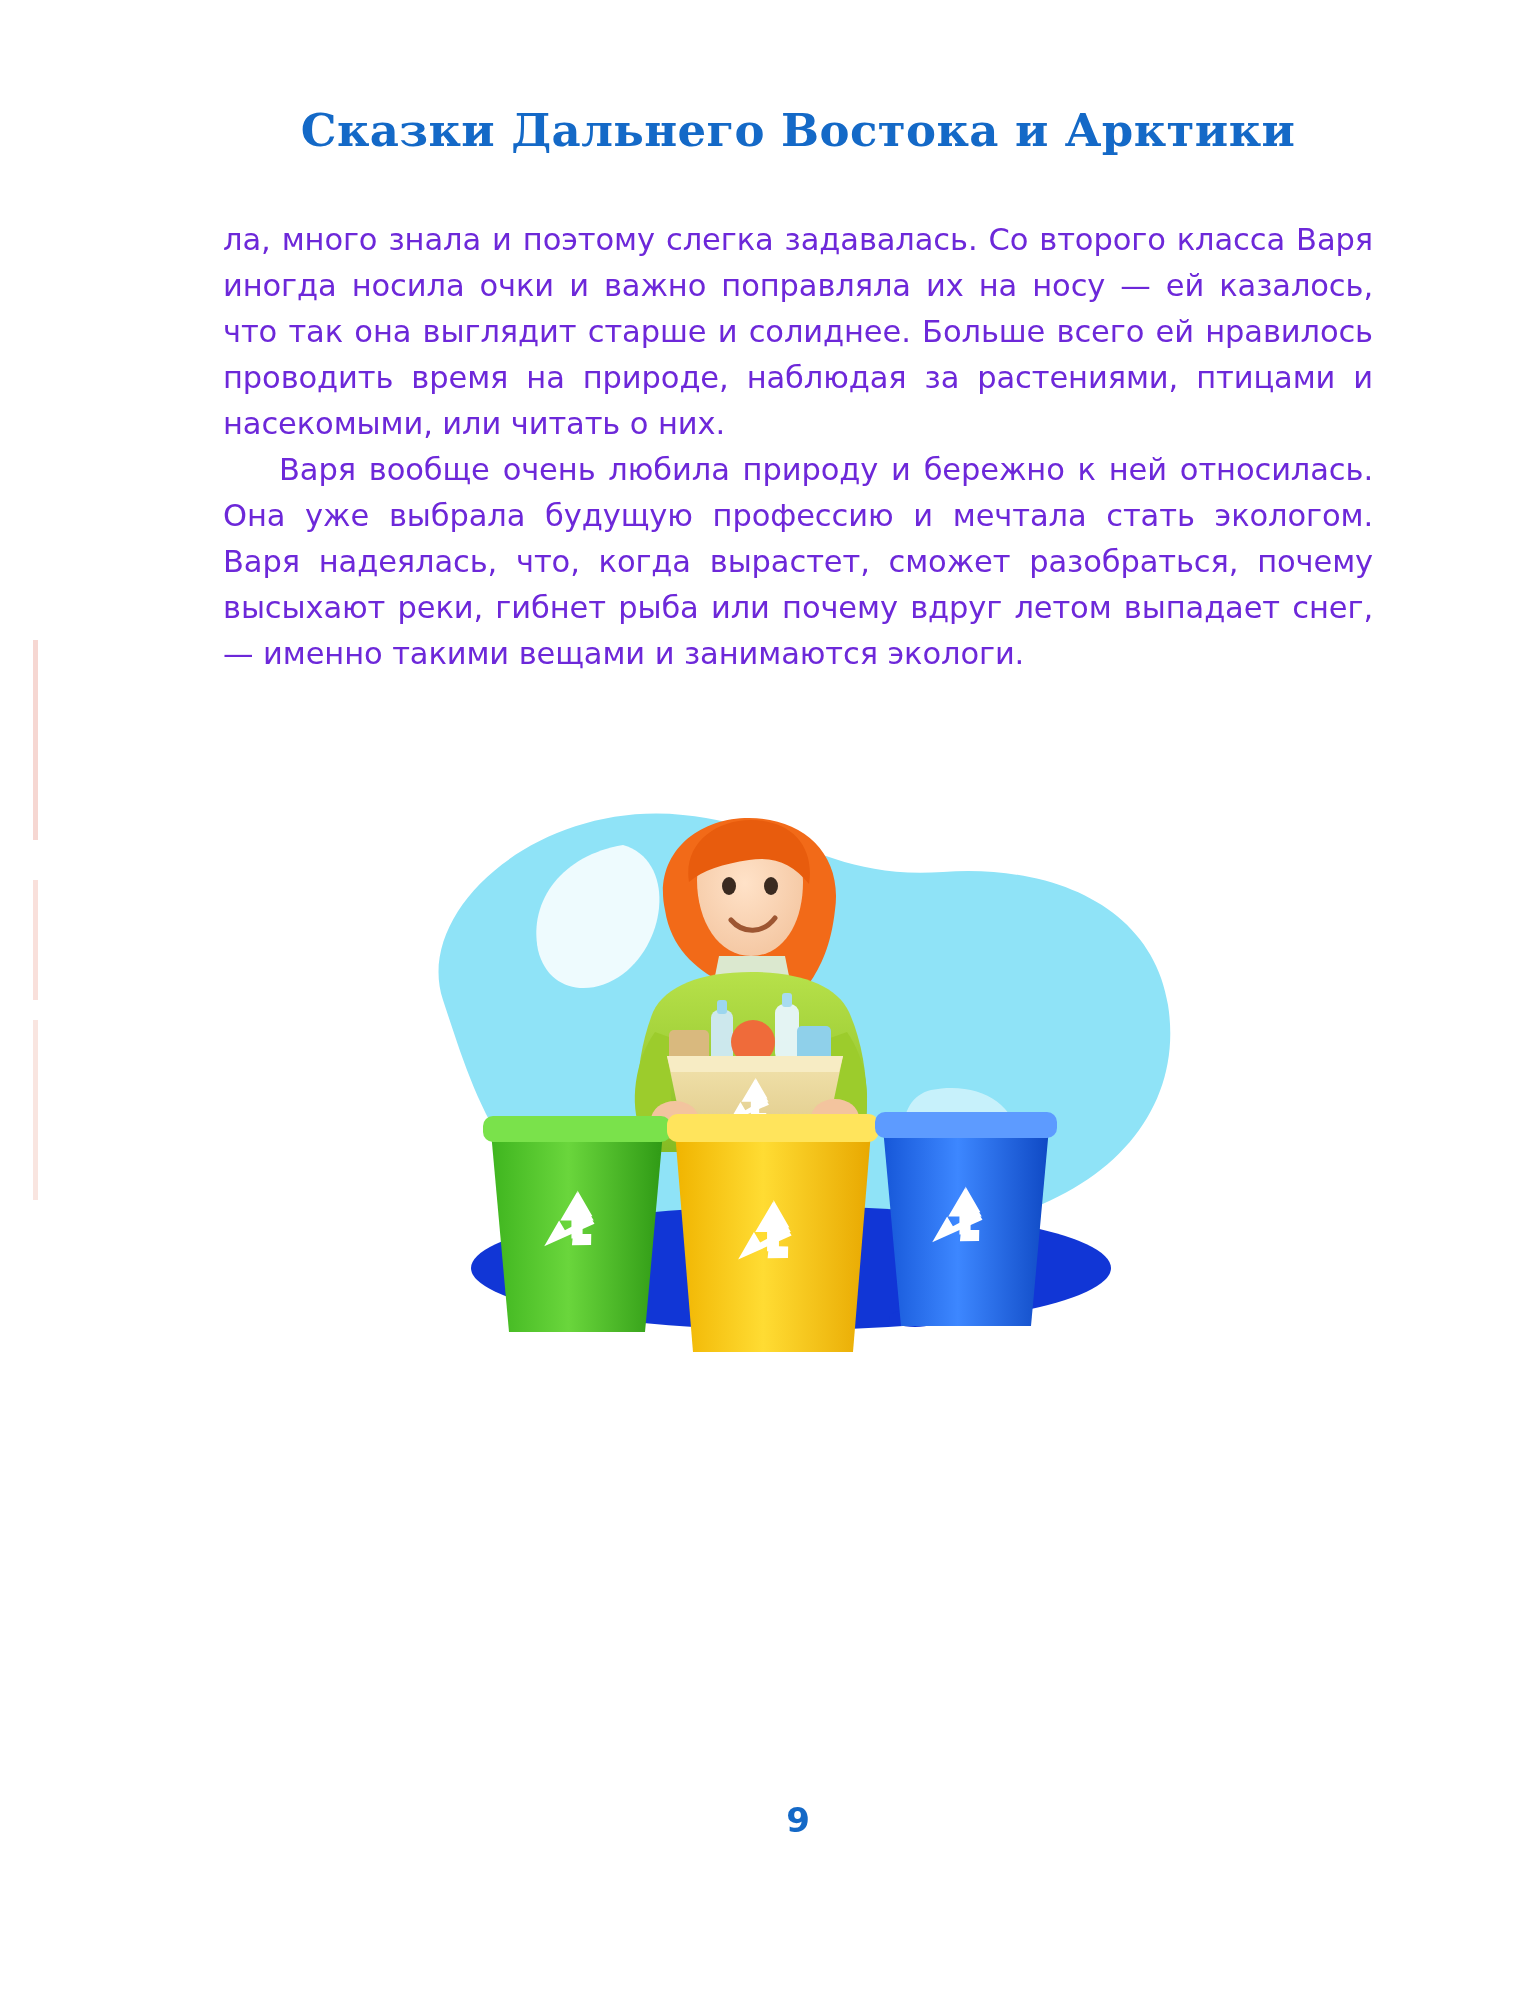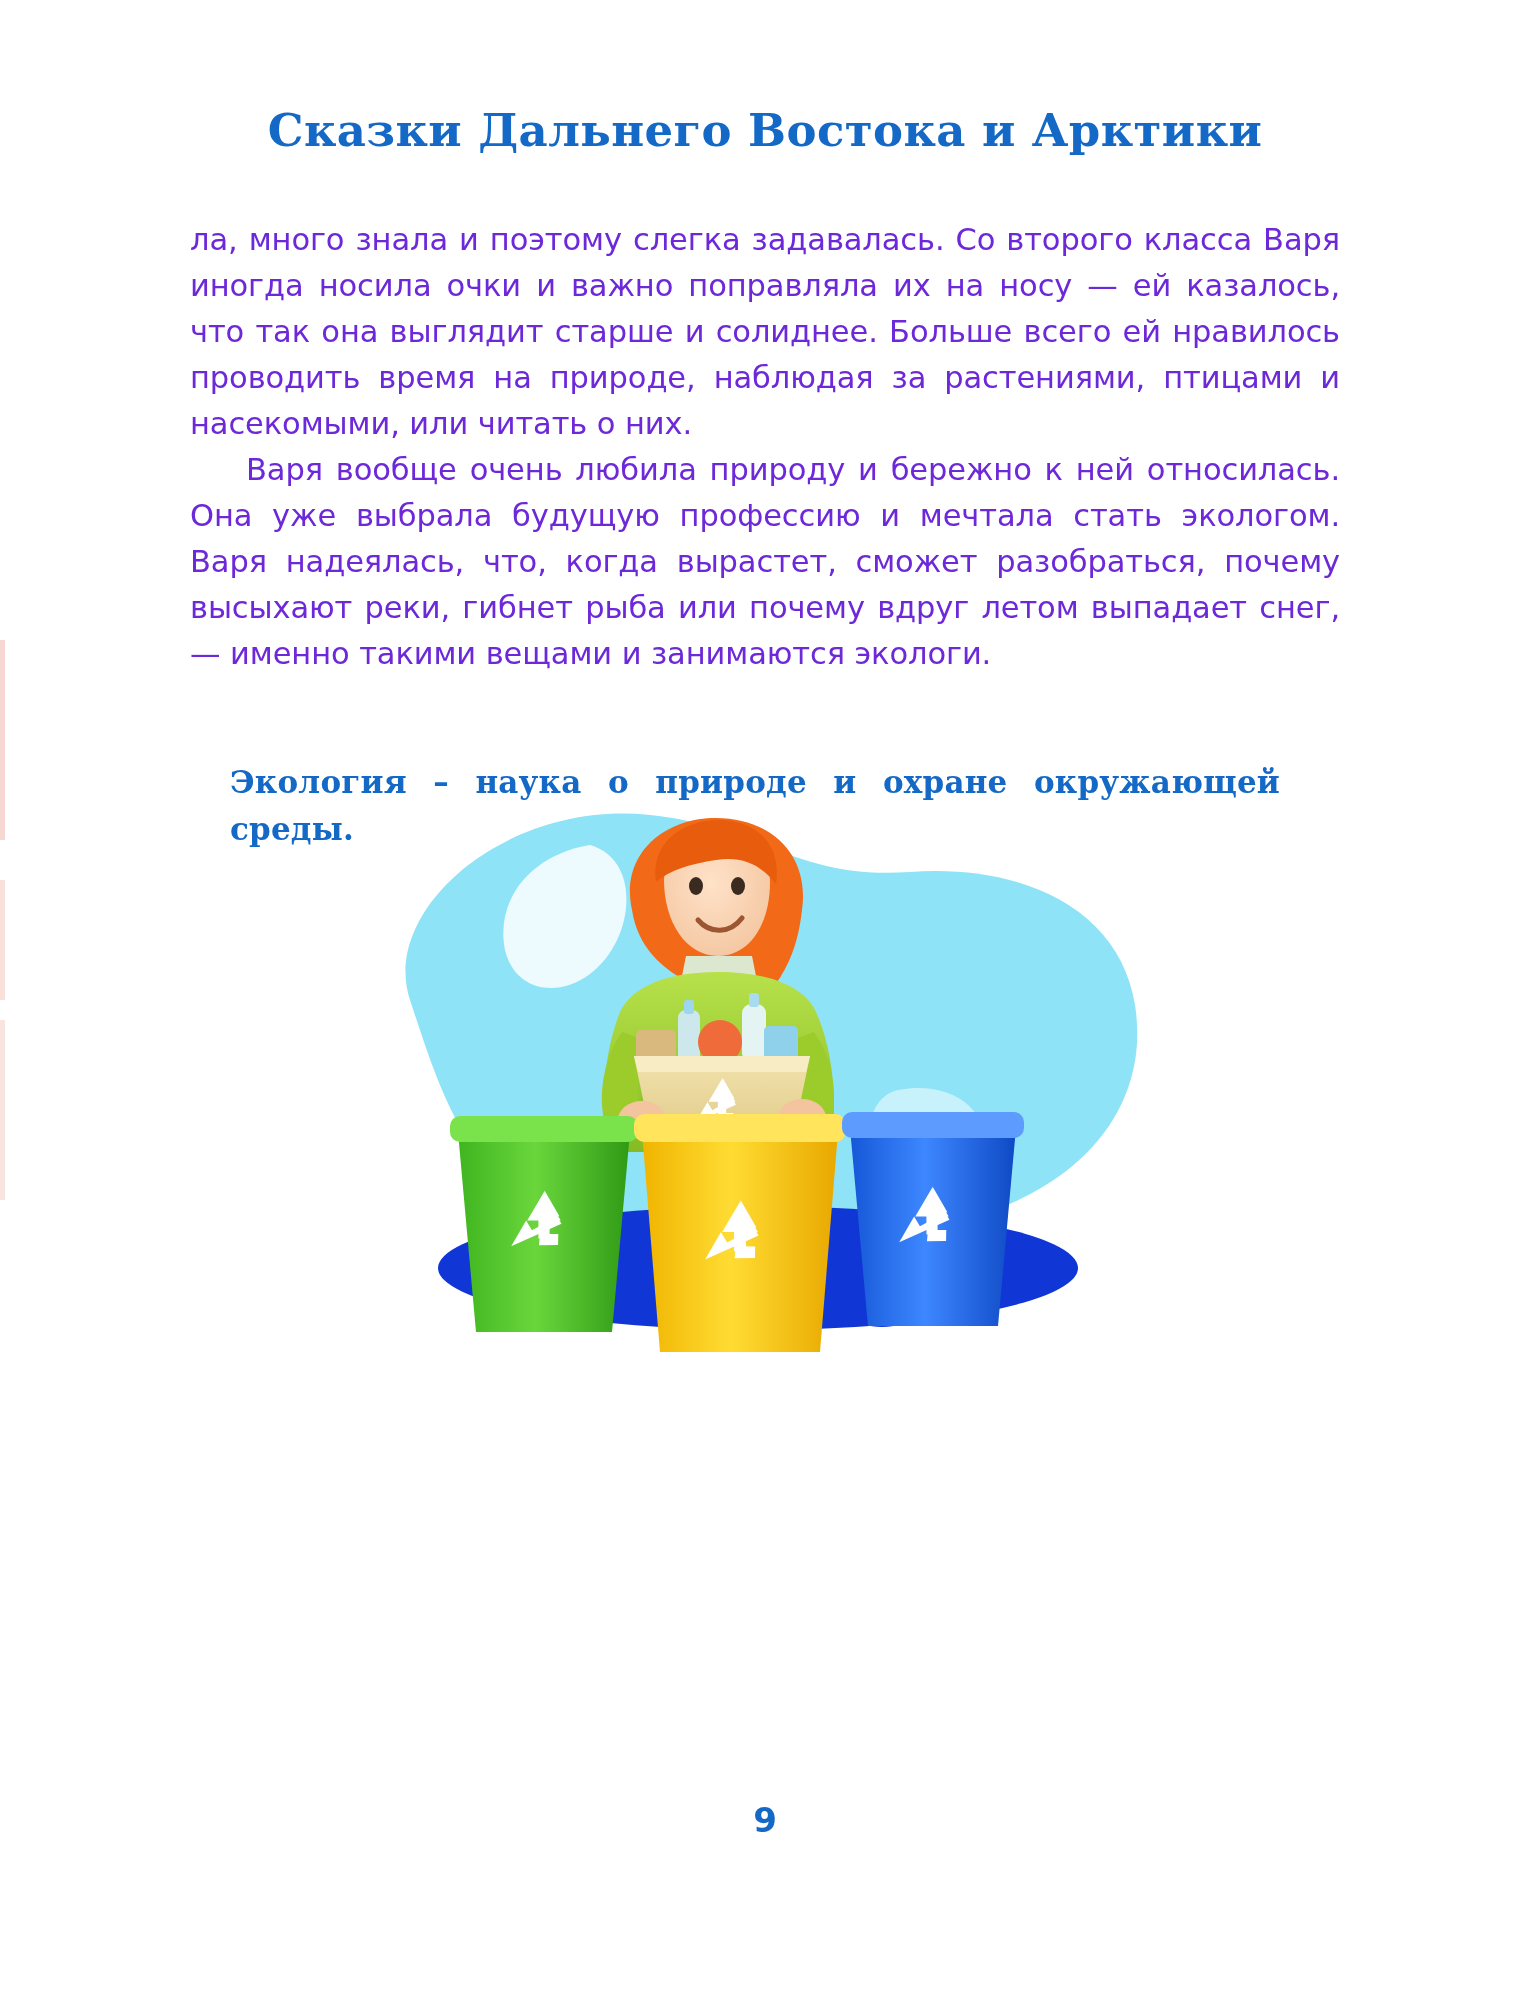--- a/index.html
+++ b/index.html
@@ -12,20 +12,21 @@
     height: 2000px;
     position: relative;
     font-family: "Liberation Sans", sans-serif;
     overflow: hidden;
   }
 
   .page {
     position: absolute;
     inset: 0;
     background: #ffffff;
+    margin-left: 33px;
   }
 
   
   .edge-mark {
     position: absolute;
     left: 0;
     width: 5px;
     background: #f3c9c3;
     opacity: 0.75;
   }
@@ -118,21 +119,20 @@
 
   <div class="content">
 
     <h1 class="chapter-title">Сказки Дальнего Востока и Арктики</h1>
 
     <div class="body-text">
       <p>ла, много знала и поэтому слегка задавалась. Со второго класса Варя иногда носила очки и важно поправляла их на носу — ей казалось, что так она выглядит старше и солиднее. Больше всего ей нравилось проводить время на природе, наблюдая за растениями, птицами и насекомыми, или читать о них.</p>
       <p class="indent">Варя вообще очень любила природу и бережно к ней относилась. Она уже выбрала будущую профессию и мечтала стать экологом. Варя надеялась, что, когда вырастет, сможет разобраться, почему высыхают реки, гибнет рыба или почему вдруг летом выпадает снег, — именно такими вещами и занимаются экологи.</p>
     </div>
 
-    <p class="callout">Экология – наука о природе и охране окружающей среды.</p>
 
     <div class="illustration">
       <svg width="960" height="610" viewBox="0 0 960 610" xmlns="http://www.w3.org/2000/svg">
         <defs>
           <linearGradient id="gGreen" x1="0" y1="0" x2="1" y2="0">
             <stop offset="0%" stop-color="#3fb51f"></stop>
             <stop offset="45%" stop-color="#6ad63c"></stop>
             <stop offset="100%" stop-color="#2f9a15"></stop>
           </linearGradient>
           <linearGradient id="gYellow" x1="0" y1="0" x2="1" y2="0">

